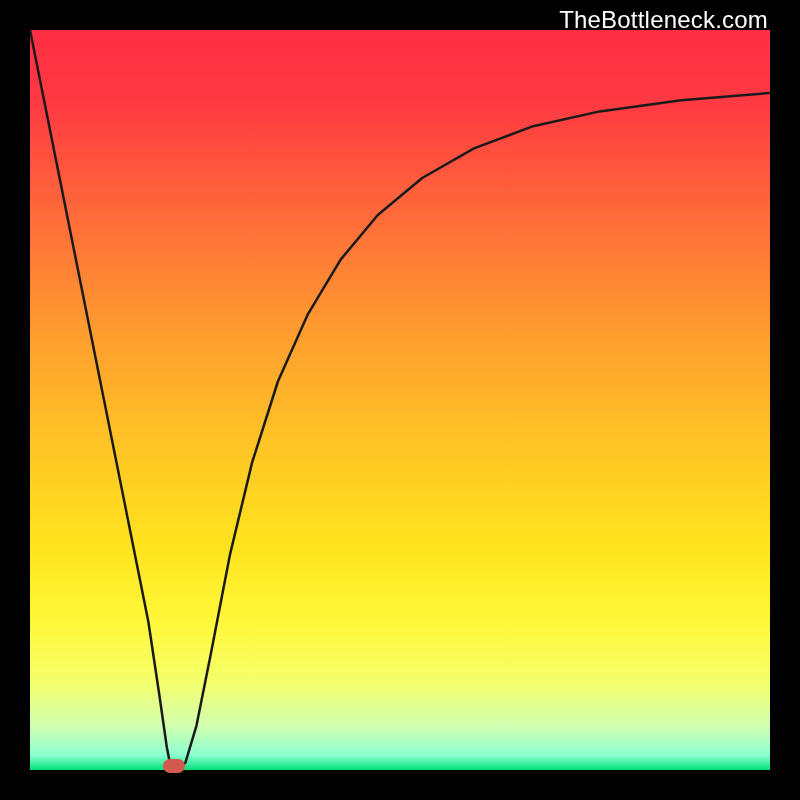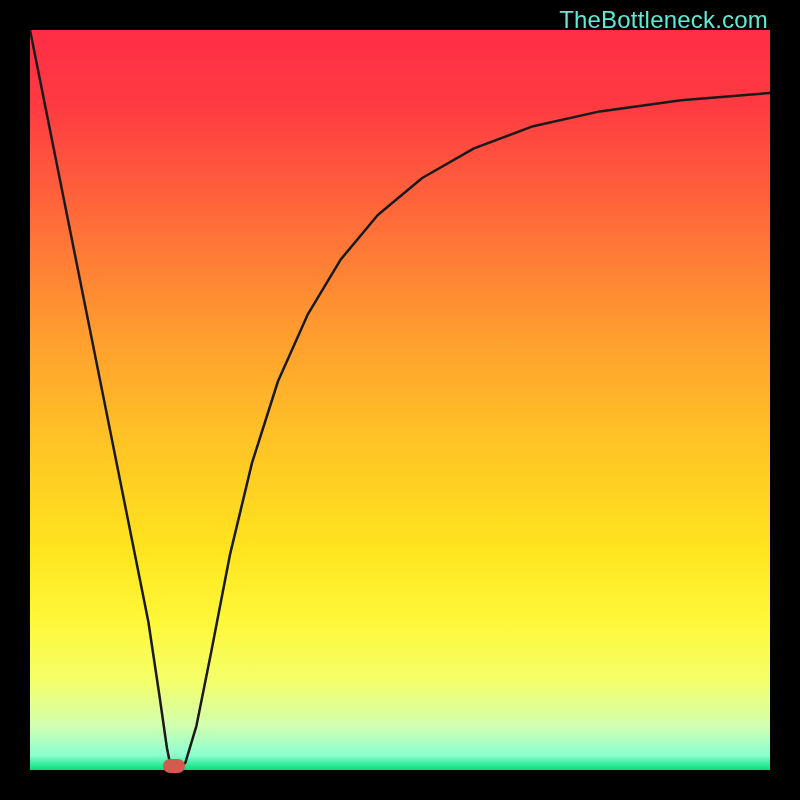--- a/index.html
+++ b/index.html
@@ -35,21 +35,21 @@
     height: 100%;
     pointer-events: none;
   }
   .watermark {
     position: absolute;
     top: 6px;
     right: 32px;
     font-family: Arial, Helvetica, sans-serif;
     font-size: 24px;
     font-weight: 500;
-    color: #5eead4;
+    color: #ffffff;
     letter-spacing: 0.2px;
   }
   .marker {
     position: absolute;
     width: 22px;
     height: 14px;
     background: #d25a4f;
     border-radius: 7px;
     transform: translate(-50%, -50%);
   }

